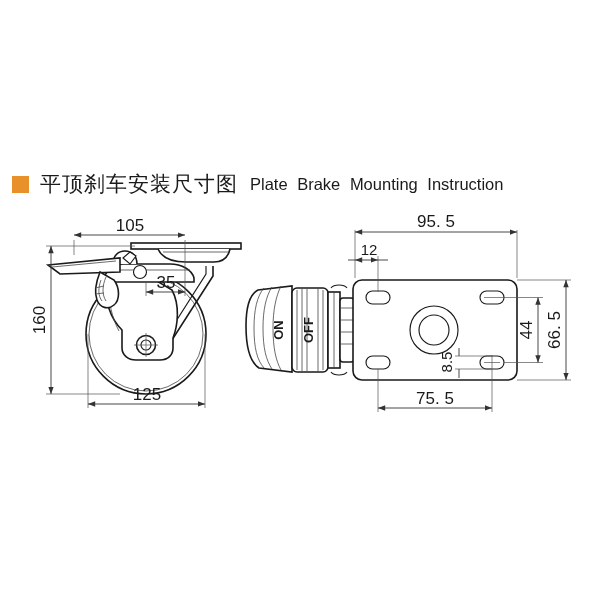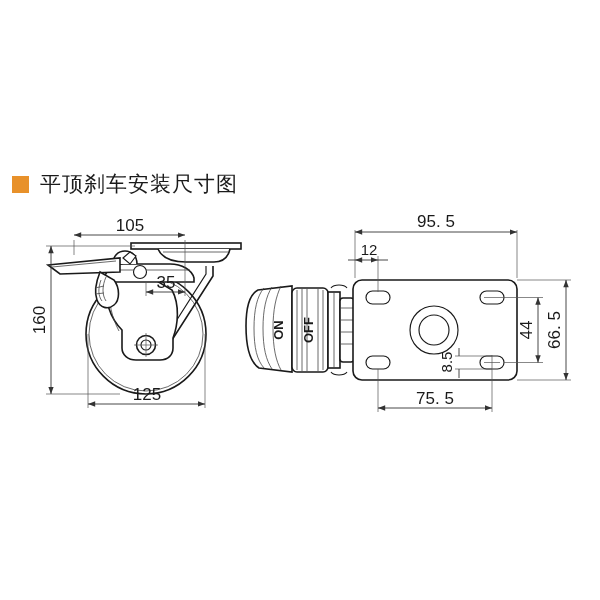--- a/index.html
+++ b/index.html
@@ -60,20 +60,21 @@
   }
 </style>
 </head>
 <body>
 
 <div id="page">
 
   <div class="title-row">
     <div class="title-bullet"></div>
     <div class="title-cn">平顶刹车安装尺寸图</div>
+    <div class="title-en">Plate  Brake  Mounting  Instruction</div>
   </div>
 
   <svg id="drawing" viewBox="0 0 600 600">
 
     <defs>
       <marker id="ar" markerWidth="9" markerHeight="9" refX="8" refY="3" orient="auto" markerUnits="strokeWidth">
         <path d="M0,0 L8,3 L0,6 z" fill="#333"></path>
       </marker>
       <marker id="arS" markerWidth="9" markerHeight="9" refX="0" refY="3" orient="auto" markerUnits="strokeWidth">
         <path d="M8,0 L0,3 L8,6 z" fill="#333"></path>

